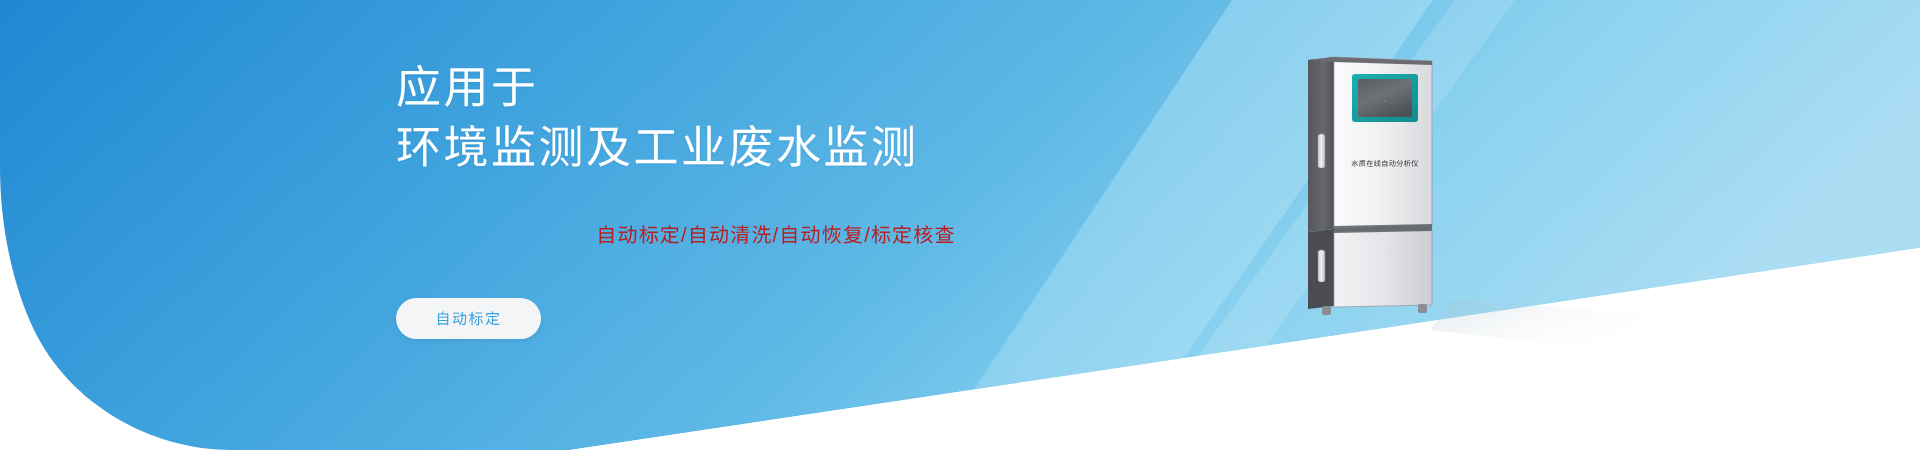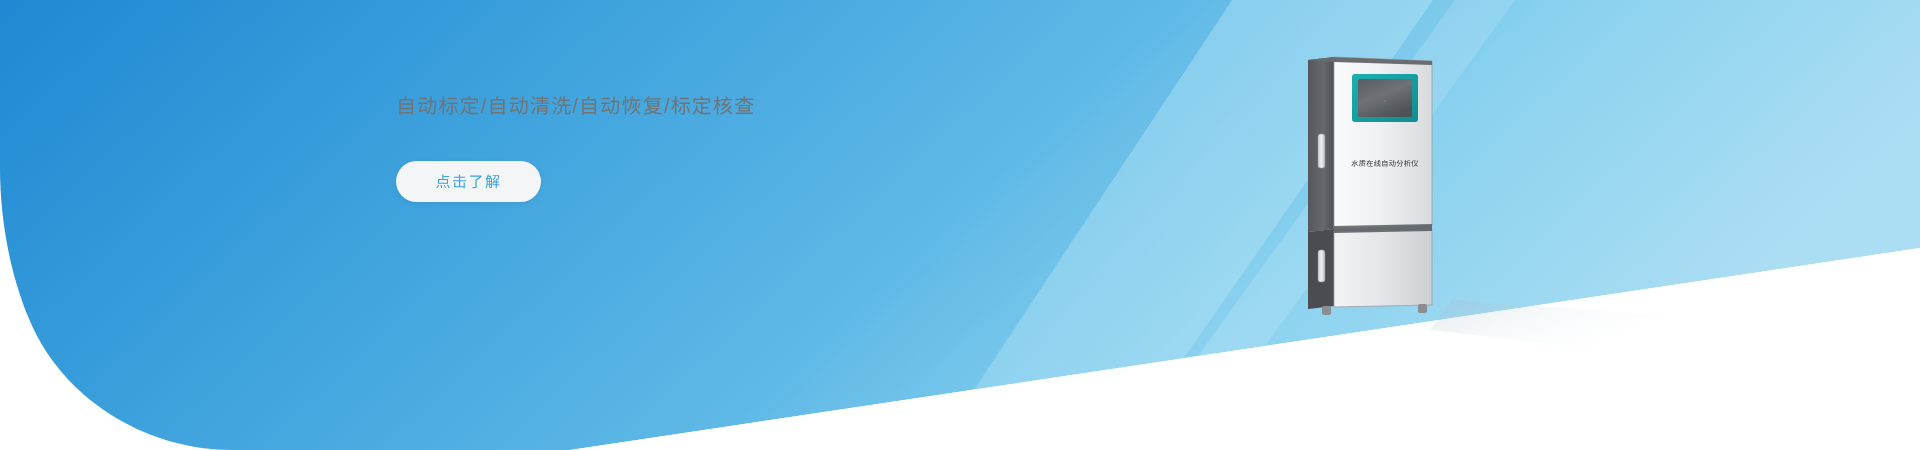--- a/index.html
+++ b/index.html
@@ -35,29 +35,30 @@
     color:#ffffff;
     font-size:45px;
     font-weight:400;
     line-height:1.34;
     letter-spacing:2.5px;
     text-shadow:0 1px 2px rgba(20,90,150,.13);
     white-space:nowrap;
   }
   .headline .hl-line{display:block;}
   .subtitle{
-    margin:0;
+    margin:8px;
     padding-top:33px;
-    color:#737373;
+    color:#b91c1c;
     font-size:20px;
     font-weight:400;
     letter-spacing:1.2px;
     line-height:1.5;
     white-space:nowrap;
     opacity:.97;
+    text-align:center;
   }
 
   
   .cta{
     display:inline-block;
     margin-top:40px;
     padding:0;
     width:145px;
     height:41px;
     line-height:41px;
@@ -135,24 +136,28 @@
       <path d="M1455,0 H1515 L1190,450 H1130 Z" fill="url(#gradBand2)" opacity="0.38"></path>
 
       <path d="M570,450 L1920,248 V450 Z" fill="#ffffff"></path>
 
       <path d="M1452,300 L1700,318 L1620,352 L1430,330 Z" fill="url(#gradShadow)" opacity="0.5"></path>
     </svg>
   </div>
 
   <div class="content">
 
+    <h1 class="headline">
+      <span class="hl-line">应用于</span>
+      <span class="hl-line">环境监测及工业废水监测</span>
+    </h1>
 
     <p class="subtitle">自动标定/自动清洗/自动恢复/标定核查</p>
 
-    <button class="cta" type="button">点击了解</button>
+    <button class="cta" type="button">自动标定</button>
   </div>
 
   <div class="device-wrap">
     <svg class="device-svg" viewBox="0 0 150 265">
       <defs>
         <linearGradient id="sideGrad" x1="0" y1="0" x2="1" y2="0">
           <stop offset="0" stop-color="#55575c"></stop>
           <stop offset="0.6" stop-color="#66686d"></stop>
           <stop offset="1" stop-color="#4e5055"></stop>
         </linearGradient>

